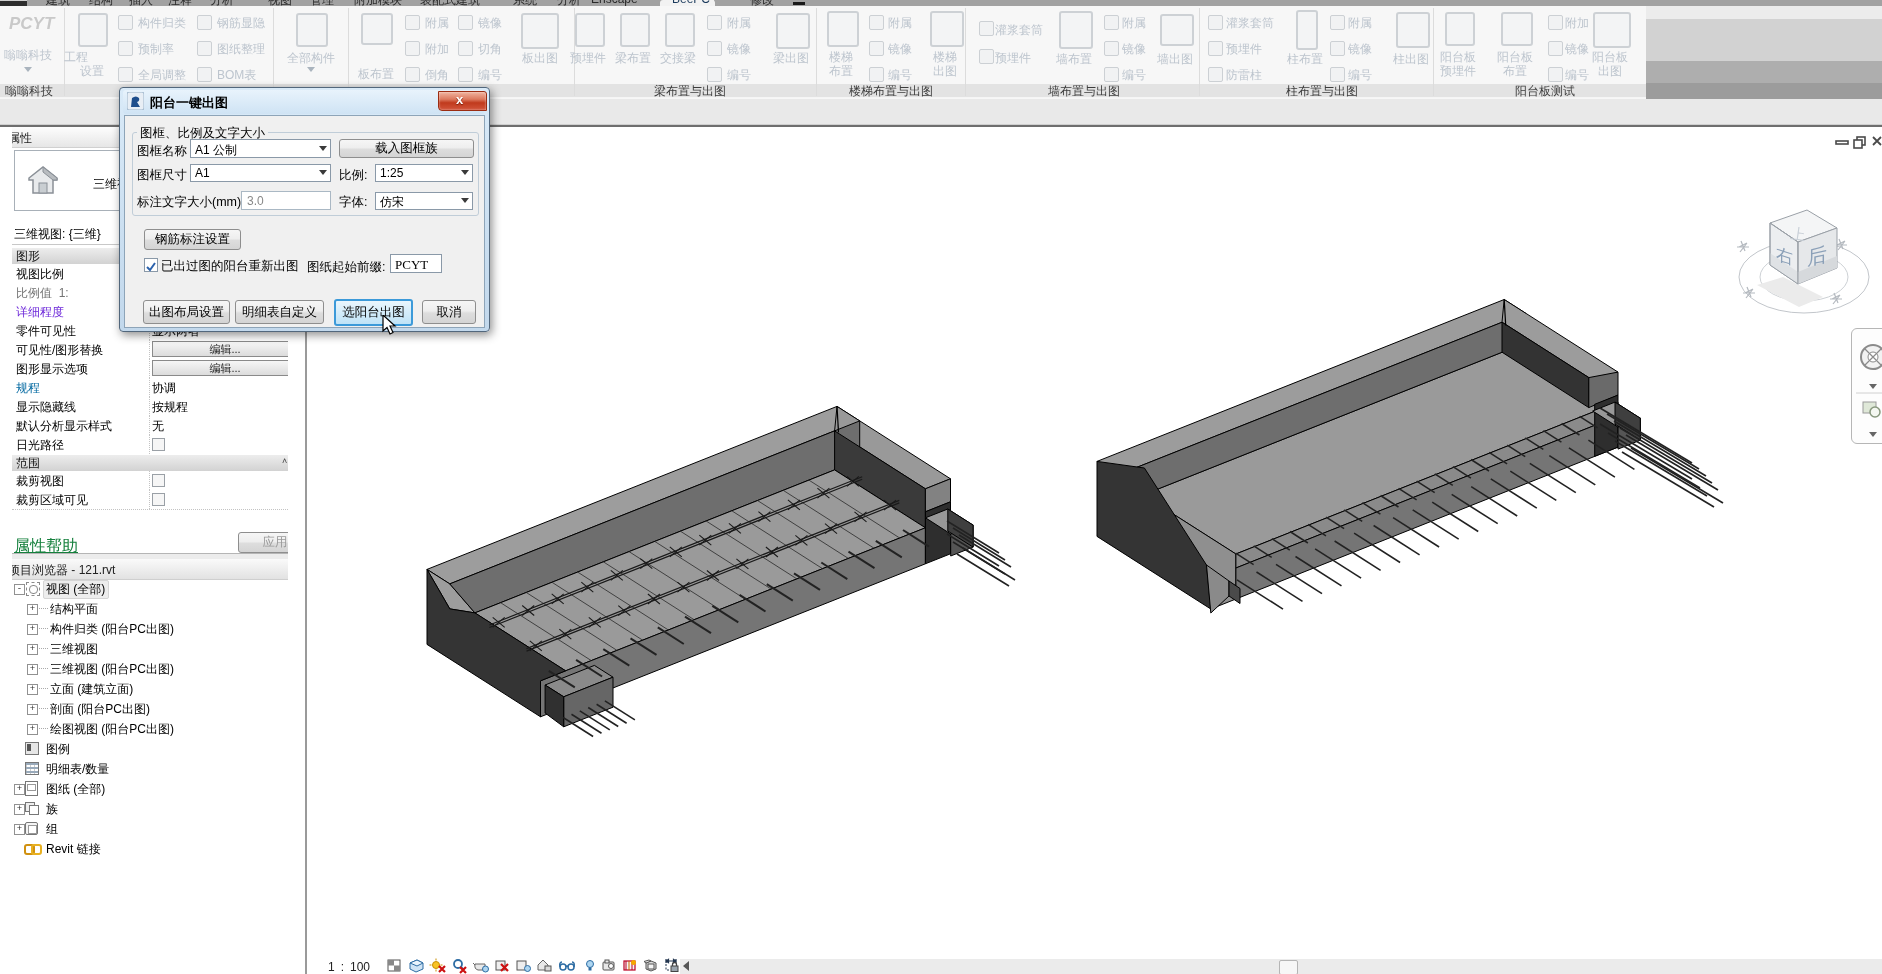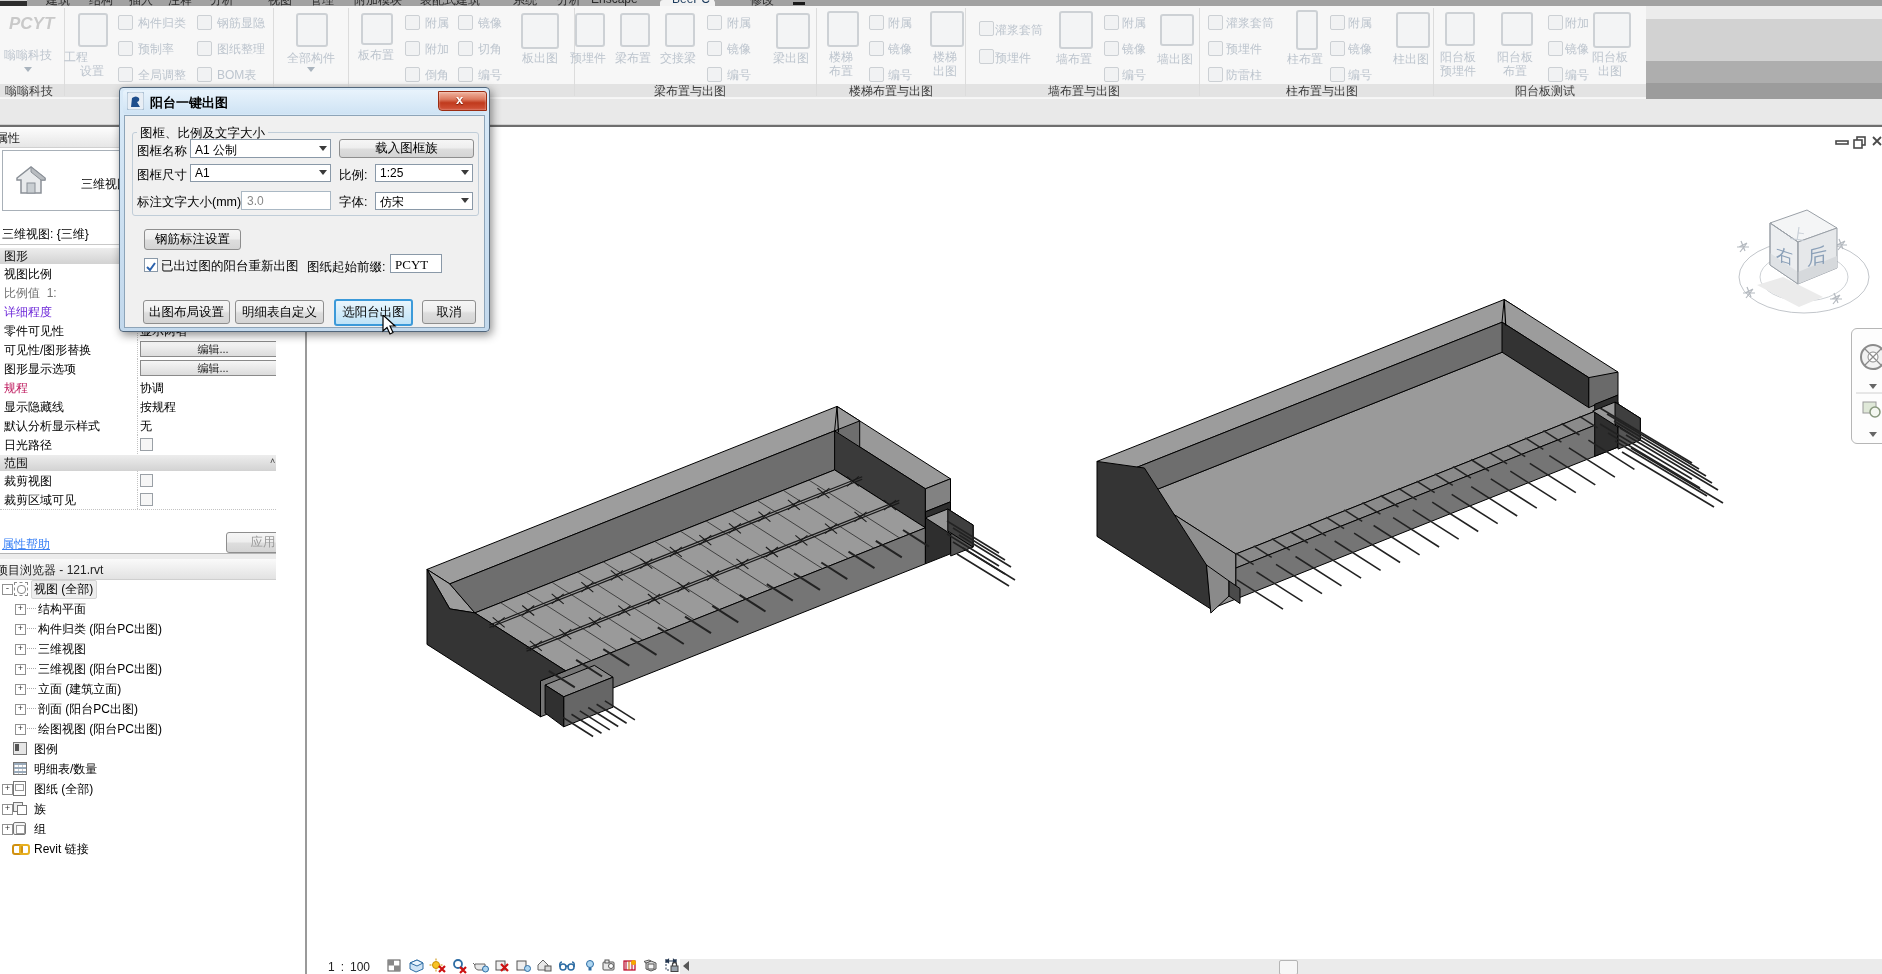--- a/index.html
+++ b/index.html
@@ -68,21 +68,21 @@
 <div class="abs" style="left:197px;top:9px;width:13px;height:13px;border:1.5px solid #ccd0d4;border-radius:2px;background:#f1f2f3"></div>
 <div class="rtx" style="left:217px;top:9px;font-size:12px">钢筋显隐</div>
 <div class="abs" style="left:197px;top:35px;width:13px;height:13px;border:1.5px solid #ccd0d4;border-radius:2px;background:#f1f2f3"></div>
 <div class="rtx" style="left:217px;top:35px;font-size:12px">图纸整理</div>
 <div class="abs" style="left:197px;top:61px;width:13px;height:13px;border:1.5px solid #ccd0d4;border-radius:2px;background:#f1f2f3"></div>
 <div class="rtx" style="left:217px;top:61px;font-size:12px">BOM表</div>
 <div class="abs" style="left:296px;top:7px;width:28px;height:30px;border:2px solid #cdd1d5;border-radius:3px;background:#f3f4f5;"></div>
 <div class="rtx" style="left:311px;top:44px;transform:translateX(-50%)">全部构件</div>
 <div class="abs" style="left:307px;top:61px;width:0;height:0;border-left:4px solid transparent;border-right:4px solid transparent;border-top:5px solid #aab4be"></div>
 <div class="abs" style="left:361px;top:7px;width:28px;height:28px;border:2px solid #cdd1d5;border-radius:3px;background:#f3f4f5;"></div>
-<div class="rtx" style="left:376px;top:41px;transform:translateX(-50%)">板布置</div>
+<div class="rtx" style="left:376px;top:60px;transform:translateX(-50%)">板布置</div>
 <div class="abs" style="left:405px;top:9px;width:13px;height:13px;border:1.5px solid #ccd0d4;border-radius:2px;background:#f1f2f3"></div>
 <div class="rtx" style="left:425px;top:9px;font-size:12px">附属</div>
 <div class="abs" style="left:405px;top:35px;width:13px;height:13px;border:1.5px solid #ccd0d4;border-radius:2px;background:#f1f2f3"></div>
 <div class="rtx" style="left:425px;top:35px;font-size:12px">附加</div>
 <div class="abs" style="left:405px;top:61px;width:13px;height:13px;border:1.5px solid #ccd0d4;border-radius:2px;background:#f1f2f3"></div>
 <div class="rtx" style="left:425px;top:61px;font-size:12px">倒角</div>
 <div class="abs" style="left:458px;top:9px;width:13px;height:13px;border:1.5px solid #ccd0d4;border-radius:2px;background:#f1f2f3"></div>
 <div class="rtx" style="left:478px;top:9px;font-size:12px">镜像</div>
 <div class="abs" style="left:458px;top:35px;width:13px;height:13px;border:1.5px solid #ccd0d4;border-radius:2px;background:#f1f2f3"></div>
 <div class="rtx" style="left:478px;top:35px;font-size:12px">切角</div>
@@ -167,21 +167,21 @@
 <div class="plabel" style="left:1084px;top:77px;transform:translateX(-50%)">墙布置与出图</div>
 <div class="plabel" style="left:1322px;top:77px;transform:translateX(-50%)">柱布置与出图</div>
 <div class="plabel" style="left:1545px;top:77px;transform:translateX(-50%)">阳台板测试</div>
 </div>
 <div class="abs" style="left:1646px;top:6px;width:236px;height:13px;background:#ececec"></div>
 <div class="abs" style="left:1646px;top:19px;width:236px;height:42px;background:#d2d2d2"></div>
 <div class="abs" style="left:1646px;top:61px;width:236px;height:22px;background:#aeaeae"></div>
 <div class="abs" style="left:1646px;top:83px;width:236px;height:16px;background:#9c9c9c"></div>
 <div class="abs" style="left:0;top:99px;width:1882px;height:25px;background:#e9e9e9;border-bottom:1px solid #cfcfcf"></div>
 <div class="abs" style="left:0;top:125px;width:1882px;height:2px;background:#6e6e6e"></div>
-<div class="abs" id="leftcol" style="left:0;top:127px;width:276px;height:847px;background:#fff;overflow:hidden">
+<div class="abs" id="leftcol" style="left:12px;top:127px;width:276px;height:847px;background:#fff;overflow:hidden">
  <div class="abs" style="left:0;top:0;width:305px;height:20px;background:linear-gradient(#fdfdfd,#e6e6e6);border-bottom:1px solid #d0d0d0"></div>
  <div class="txt" style="left:-4px;top:3px;font-size:12px;color:#222">属性</div>
  <div class="abs" style="left:2px;top:23px;width:296px;height:59px;background:#fff;border:1px solid #a8b0b8"></div>
  <svg class="abs" style="left:12px;top:34px" width="38" height="38" viewBox="0 0 38 38">
   <polygon points="5,17 19,6 33,17 33,19 29,19 29,32 9,32 9,19 5,19" fill="#e8eaec" stroke="#8a9097" stroke-width="1.5"></polygon>
   <polygon points="19,6 33,17 33,19 29,19 19,11" fill="#b8bcc0" stroke="#8a9097" stroke-width="1"></polygon>
   <rect x="15" y="22" width="8" height="10" fill="#c9ced2" stroke="#8a9097"></rect>
  </svg>
  <div class="txt" style="left:81px;top:49px;font-size:12px;color:#000">三维视图</div>
  <div class="abs" style="left:0;top:95px;width:305px;height:22px;background:#fff;border-bottom:1px solid #c8c8c8"></div>
@@ -212,21 +212,21 @@
   <div class="rl" style="color:#000">可见性/图形替换</div>
   <div class="editbtn">编辑...</div>
   <div class="abs" style="left:137px;top:0;width:1px;height:19px;border-left:1px dotted #c3c3c3"></div>
  </div>
  <div class="row" style="top:232px">
   <div class="rl" style="color:#000">图形显示选项</div>
   <div class="editbtn">编辑...</div>
   <div class="abs" style="left:137px;top:0;width:1px;height:19px;border-left:1px dotted #c3c3c3"></div>
  </div>
  <div class="row" style="top:251px">
-  <div class="rl" style="color:#be185d">规程</div>
+  <div class="rl" style="color:#0369a1">规程</div>
   <div class="rv">协调</div>
   <div class="abs" style="left:137px;top:0;width:1px;height:19px;border-left:1px dotted #c3c3c3"></div>
  </div>
  <div class="row" style="top:270px">
   <div class="rl" style="color:#000">显示隐藏线</div>
   <div class="rv">按规程</div>
   <div class="abs" style="left:137px;top:0;width:1px;height:19px;border-left:1px dotted #c3c3c3"></div>
  </div>
  <div class="row" style="top:289px">
   <div class="rl" style="color:#000">默认分析显示样式</div>
@@ -248,21 +248,21 @@
  </div>
  <div class="row" style="top:363px">
   <div class="rl">裁剪区域可见</div>
   <div class="cb"></div>
   <div class="abs" style="left:137px;top:0;width:1px;height:19px;border-left:1px dotted #c3c3c3"></div>
  </div>
  <div class="abs" style="left:288px;top:60px;width:17px;height:334px;background:#f0f0f0;border-left:1px solid #dcdcdc"></div>
  <div class="abs" style="left:290px;top:204px;width:13px;height:64px;background:#dcdcdc;border:1px solid #b0b0b0;border-radius:2px"></div>
  <div class="abs" style="left:289px;top:379px;width:15px;height:15px;background:#f4f4f4;border:1px solid #c0c0c0"></div>
  <div class="abs" style="left:293px;top:385px;width:0;height:0;border-left:4px solid transparent;border-right:4px solid transparent;border-top:5px solid #606060"></div>
- <div class="txt" style="left:2px;top:409px;font-size:12px;color:#3b82f6;text-decoration:underline">属性帮助</div>
+ <div class="txt" style="left:2px;top:409px;font-size:16px;color:#15803d;text-decoration:underline">属性帮助</div>
  <div class="btn" style="left:226px;top:405px;width:72px;height:19px;line-height:19px;color:#9a9a9a">应用</div>
  <div class="abs" style="left:0;top:426px;width:305px;height:6px;background:#ececec;border-top:1px solid #b5b5b5;border-bottom:1px solid #b5b5b5"></div>
  <div class="abs" style="left:0;top:432px;width:305px;height:20px;background:linear-gradient(#fafafa,#e2e2e2);border-bottom:1px solid #cfcfcf"></div>
  <div class="txt" style="left:-4px;top:435px;font-size:12px;color:#222">项目浏览器 - 121.rvt</div>
  <div class="txt" style="left:286px;top:433px;font-size:13px;color:#333;font-weight:bold">×</div>
  <div class="treerow" style="top:452px">
   <div class="expbox" style="left:2px;top:5px">-</div>
   <div class="abs" style="left:14px;top:3px;width:12px;height:12px;border:1px dashed #8a8a8a;background:#fff"></div>
   <div class="abs" style="left:17px;top:6px;width:7px;height:7px;border:1px solid #888;border-radius:4px"></div>
   <div class="abs" style="left:31px;top:1px;width:64px;height:17px;background:#ededed;border:1px solid #d5d5d5;border-radius:2px"></div>

